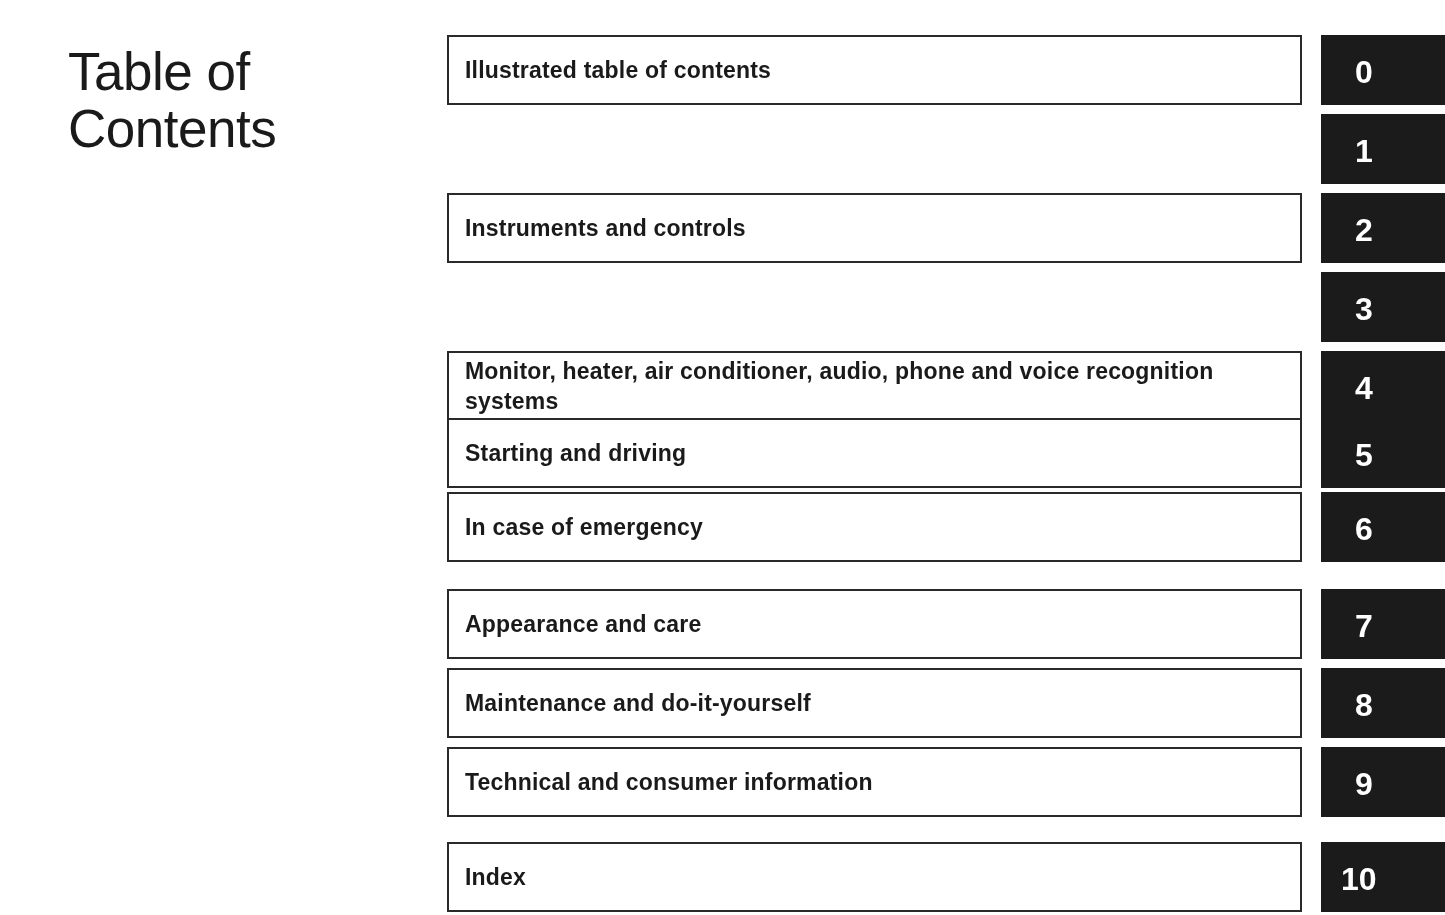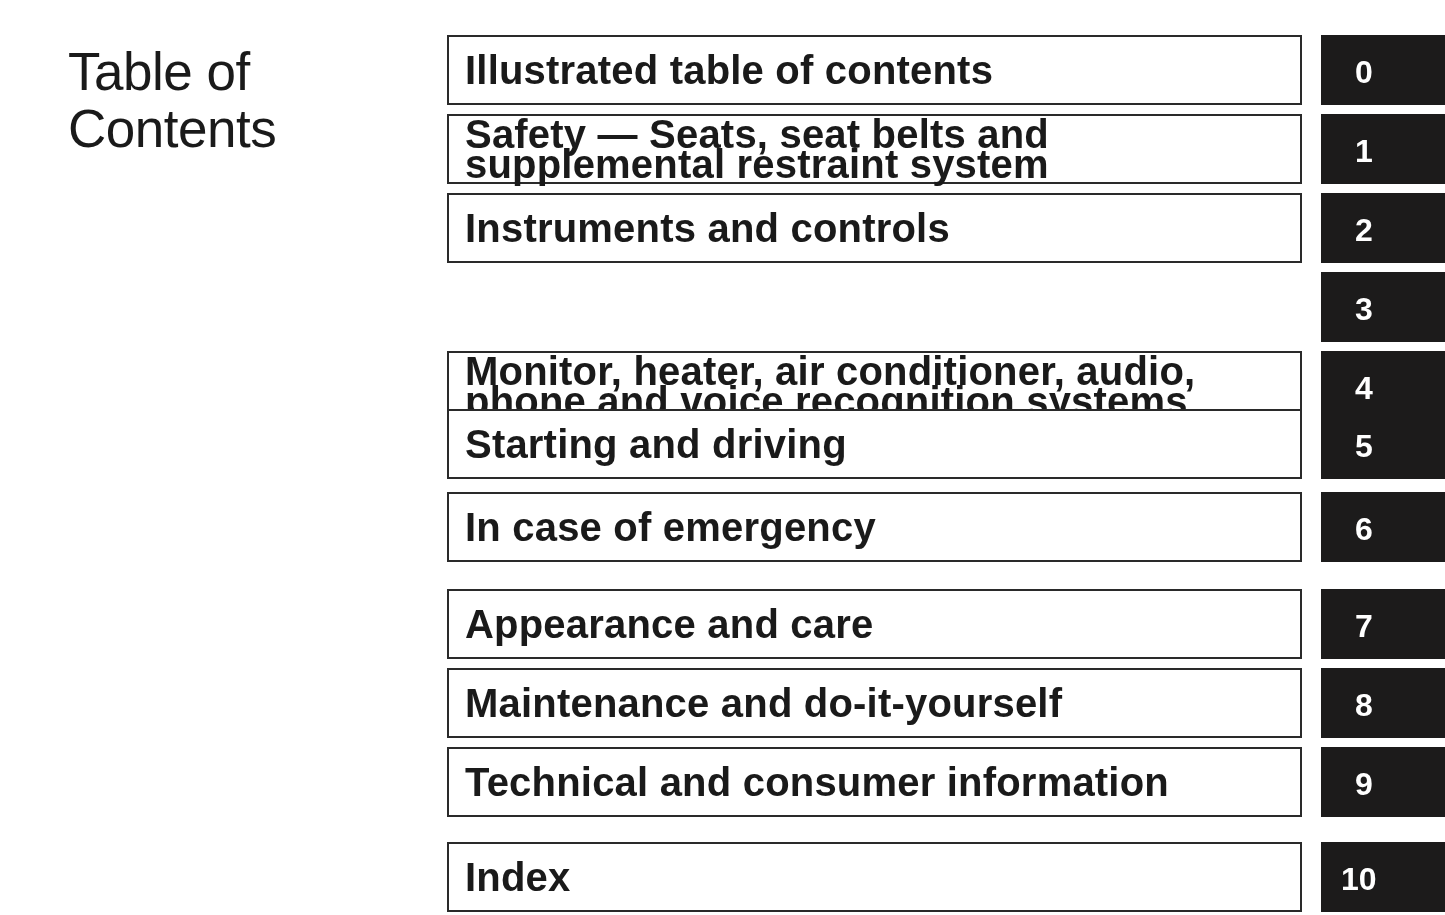--- a/index.html
+++ b/index.html
@@ -2,21 +2,21 @@
 <html><head>
   <meta charset="utf-8">
   <style>
     html, body { margin: 0; padding: 0; background: #ffffff; }
     body { width: 1445px; height: 915px; position: relative; overflow: hidden; font-family: "Liberation Sans", sans-serif; color: #1a1a1a; }
     .title { position: absolute; left: 68px; top: 26px; font-size: 53px; line-height: 57px; font-weight: normal; color: #1a1a1a; letter-spacing: -0.5px; margin-top: 17px; }
     .title div { white-space: nowrap; }
     .row { position: absolute; left: 447px; width: 998px; height: 68px; }
     .box { position: absolute; left: 0; top: 0; width: 851px; height: 66px; border: 2px solid #2a2a2a; box-sizing: content-box; background: #fff; cursor: pointer; display: flex; align-items: center; }
     .box.two-line { align-items: flex-start; }
-    .label { font-weight: bold; font-size: 40px; line-height: 30px; padding-left: 16px; color: #1a1a1a; letter-spacing: 0.2px; }
+    .label { font-weight: bold; font-size: 23px; line-height: 30px; padding-left: 16px; color: #1a1a1a; letter-spacing: 0.2px; }
     .box.two-line .label { padding-top: 3px; }
     .tab { position: absolute; left: 874px; top: 0; width: 124px; height: 70px; background: #1c1b1b; color: #fff; font-weight: bold; font-size: 32px; display: flex; align-items: center; cursor: pointer; }
     .tab span { margin-left: 34px; padding-top: 4px; }
     .tab.wide span { margin-left: 20px; }
   </style>
 </head>
 <body>
 
 <div class="title">
   <div>Table of</div>
@@ -26,23 +26,20 @@
 <div class="row" style="top:35px;">
   <div class="box">
     <span class="label">Illustrated table of contents</span>
   </div>
   <div class="tab">
       <span>0</span>
     </div>
 </div>
 
 <div class="row" style="top:114px;">
-  <div class="box two-line">
-    <span class="label" style="max-width:760px;">Safety — Seats, seat belts and supplemental restraint system</span>
-  </div>
   <div class="tab">
       <span>1</span>
     </div>
 </div>
 
 <div class="row" style="top:193px;">
   <div class="box">
     <span class="label">Instruments and controls</span>
   </div>
   <div class="tab">
@@ -58,21 +55,21 @@
 
 <div class="row" style="top:351px;padding-left:14px;">
   <div class="box two-line">
     <span class="label" style="max-width:820px;">Monitor, heater, air conditioner, audio, phone and voice recognition systems</span>
   </div>
   <div class="tab">
       <span>4</span>
     </div>
 </div>
 
-<div class="row" style="top:409px;">
+<div class="row" style="top:418px;">
   <div class="box">
     <span class="label">Starting and driving</span>
   </div>
   <div class="tab">
       <span>5</span>
     </div>
 </div>
 
 <div class="row" style="top:492px;">
   <div class="box">

